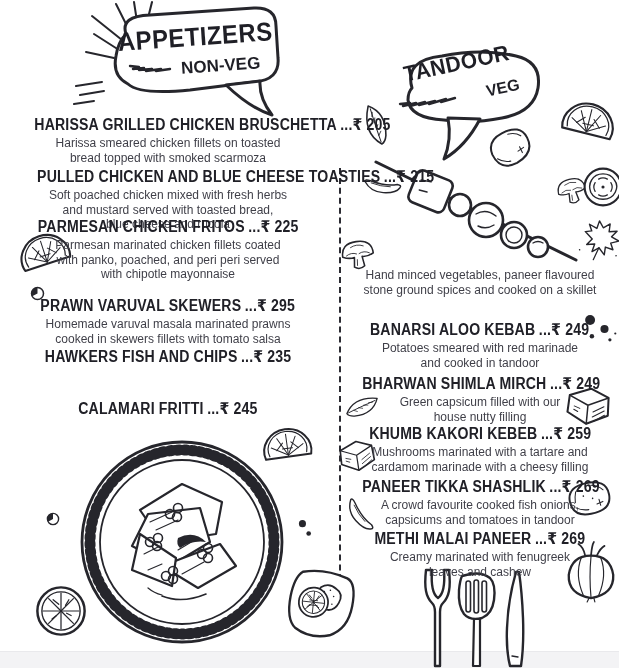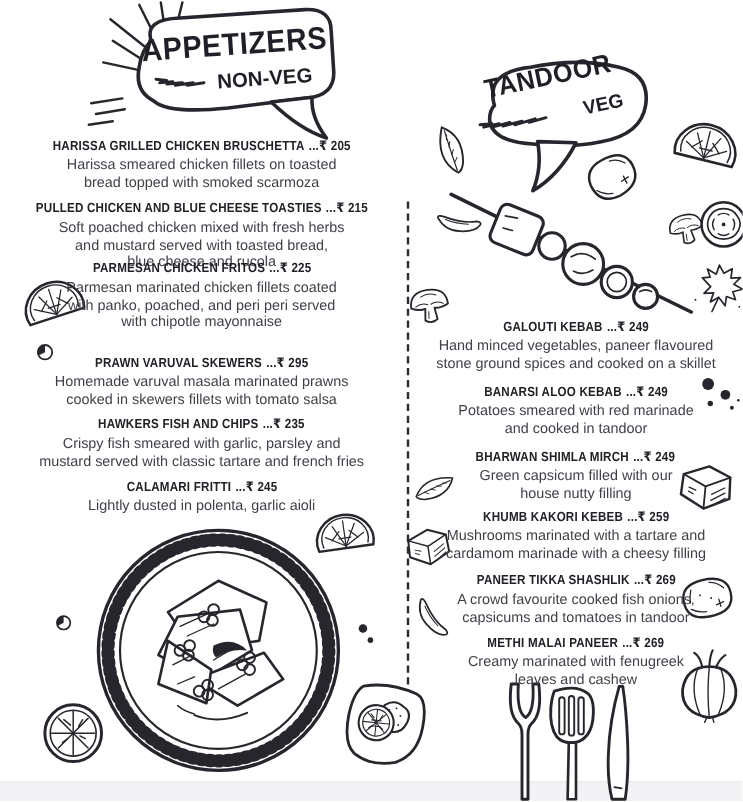--- a/index.html
+++ b/index.html
@@ -6,21 +6,21 @@
   body{background:#fff;font-family:"Liberation Sans","DejaVu Sans",sans-serif;}
   .menu{position:relative;width:619px;height:668px;background:#fff;overflow:hidden;color:#26262c;}
   .footer-strip{position:absolute;left:0;bottom:0;width:619px;height:16px;background:#f3f3f5;border-top:1px solid #e9e9ec;z-index:0;}
   .doodle{position:absolute;z-index:1;color:#26262c;}
   .divider{position:absolute;left:339px;top:168px;height:452px;width:0;border-left:2px dashed #2a2a31;z-index:1;}
   
   .col{position:absolute;top:0;z-index:2;}
   .col-left{left:10px;width:316px;}
   .col-right{left:346px;width:268px;}
   .item{position:absolute;left:0;width:100%;text-align:center;}
-  .item-title{white-space:nowrap;font-weight:bold;font-size:11px;letter-spacing:.2px;color:#202027;}
+  .item-title{white-space:nowrap;font-weight:bold;font-size:16px;letter-spacing:.2px;color:#202027;}
   .tscale{display:inline-block;transform:scaleX(.88);transform-origin:center;}
   .price{margin-left:4px;}
   .item-desc{margin-top:2px;font-size:12px;line-height:14.5px;color:#3f3f48;white-space:pre-line;}
   
   .h-appetizers{position:absolute;left:118px;top:27px;width:150px;z-index:3;font-weight:bold;font-size:26px;letter-spacing:.5px;color:#1f1f26;transform:rotate(-4deg) scaleX(.92);transform-origin:left center;white-space:nowrap;}
   .h-nonveg{position:absolute;left:181px;top:56px;z-index:3;font-weight:bold;font-size:17px;color:#1f1f26;transform:rotate(-4deg);white-space:nowrap;}
   .h-tandoor{position:absolute;left:404px;top:62px;z-index:3;font-weight:bold;font-size:22px;letter-spacing:.5px;color:#1f1f26;transform:rotate(-12deg) scaleX(.95);transform-origin:left center;white-space:nowrap;}
   .h-veg{position:absolute;left:486px;top:79px;z-index:3;font-weight:bold;font-size:16px;color:#1f1f26;transform:rotate(-12deg);white-space:nowrap;}
   svg{display:block;}
   .ink{stroke:#26262c;fill:none;stroke-linecap:round;stroke-linejoin:round;}
@@ -235,32 +235,28 @@
 with panko, poached, and peri peri served
 with chipotle mayonnaise</div>
     </div>
     <div class="item" style="top:296px">
       <div class="item-title"><span class="tscale"><span>PRAWN VARUVAL SKEWERS</span><span class="price">...₹ 295</span></span></div>
       <div class="item-desc">Homemade varuval masala marinated prawns
 cooked in skewers fillets with tomato salsa</div>
     </div>
     <div class="item" style="top:347px">
       <div class="item-title"><span class="tscale"><span>HAWKERS FISH AND CHIPS</span><span class="price">...₹ 235</span></span></div>
-      <div class="item-desc">Crispy fish smeared with garlic, parsley and
-mustard served with classic tartare and french fries</div>
     </div>
     <div class="item" style="top:399px">
       <div class="item-title"><span class="tscale"><span>CALAMARI FRITTI</span><span class="price">...₹ 245</span></span></div>
-      <div class="item-desc">Lightly dusted in polenta, garlic aioli</div>
     </div>
   </div>
 
   <div class="col col-right">
     <div class="item" style="top:266px">
-      <div class="item-title"><span class="tscale"><span>GALOUTI KEBAB</span><span class="price">...₹ 249</span></span></div>
       <div class="item-desc">Hand minced vegetables, paneer flavoured
 stone ground spices and cooked on a skillet</div>
     </div>
     <div class="item" style="top:320px">
       <div class="item-title"><span class="tscale"><span>BANARSI ALOO KEBAB</span><span class="price">...₹ 249</span></span></div>
       <div class="item-desc">Potatoes smeared with red marinade
 and cooked in tandoor</div>
     </div>
     <div class="item" style="top:374px">
       <div class="item-title"><span class="tscale"><span>BHARWAN SHIMLA MIRCH</span><span class="price">...₹ 249</span></span></div>

